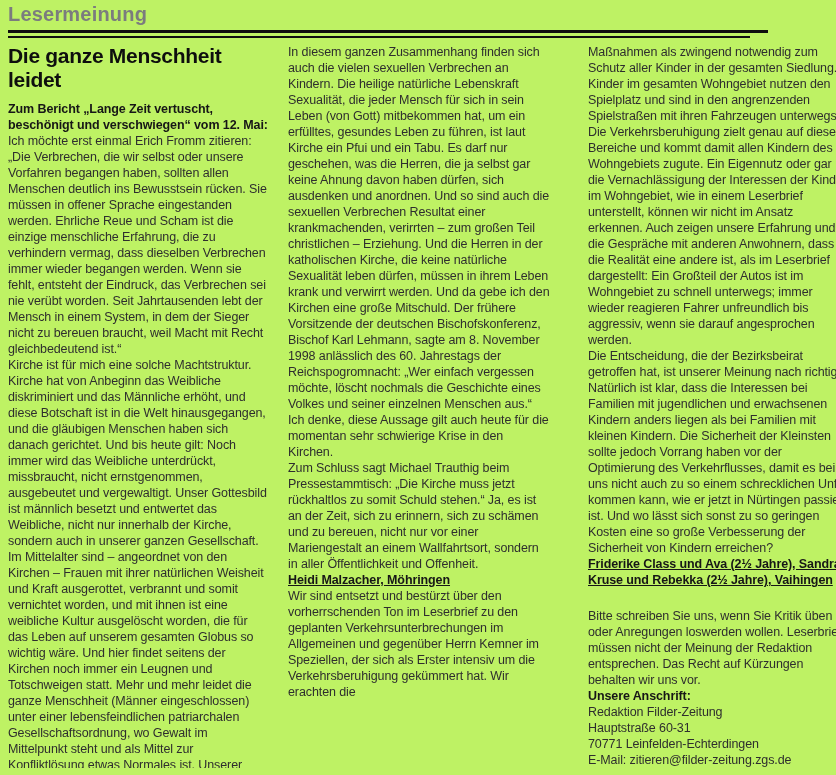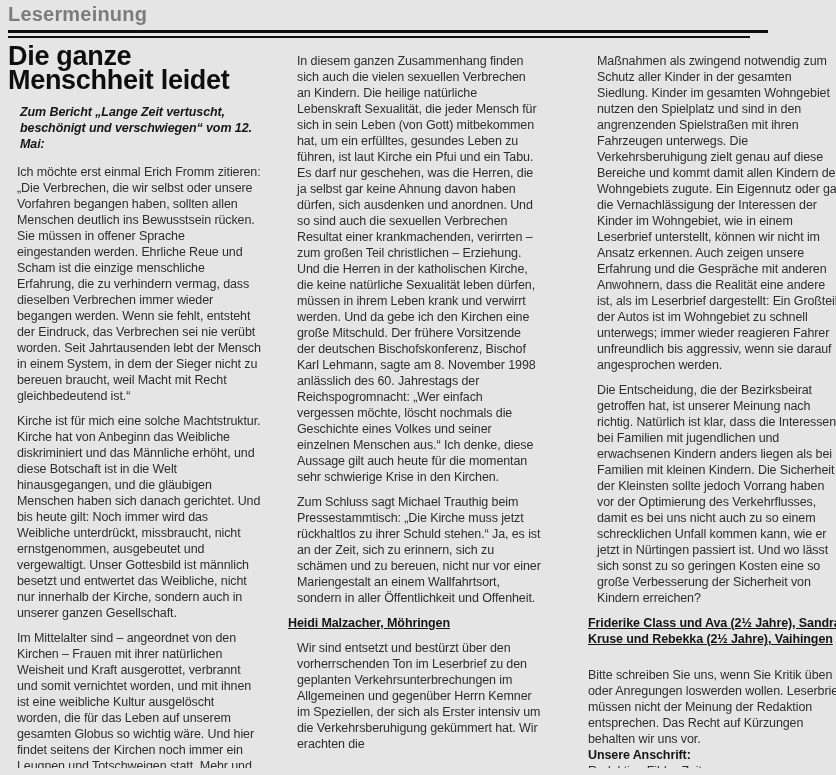--- a/index.html
+++ b/index.html
@@ -4,21 +4,21 @@
 <style>
   html, body { margin: 0; padding: 0; }
   body {
     font-family: "Liberation Sans", "DejaVu Sans", sans-serif;
     background: #ffffff;
   }
   .page {
     position: relative;
     width: 836px;
     height: 775px;
-    background: #e5e5e5;
+    background: #bef264;
     overflow: hidden;
     color: #2e2e2e;
   }
   .masthead {
     position: absolute;
     left: 8px; top: 3px;
     font-size: 20px;
     font-weight: 700;
     letter-spacing: 0.2px;
     color: #7b7c7e;
@@ -35,34 +35,33 @@
     font-size: 12.5px;
     line-height: 16px;
     letter-spacing: -0.1px;
     text-align: left;
   }
   .col1 { left: 8px; }
   .col2 { left: 288px; }
   .col3 { left: 588px; width: 263px; }
   .headline {
     margin: 0 0 9px 0;
-    font-size: 27px;
+    font-size: 21px;
     line-height: 24px;
     font-weight: 700;
     letter-spacing: -0.3px;
     color: #0e0e0e;
   }
   .headline2 { margin-top: 16px; }
   .lead {
-    margin: 12px;
+    margin: 0;
     font-weight: 700;
     color: #161616;
-    font-style: italic;
   }
-  .body-p { margin: 9px; }
+  .body-p { margin: 0; }
   .signature { margin: 0; font-weight: 700; color: #161616; text-decoration: underline; }
   .editorial-note { margin: 20px 0 0 0; }
   .address-label { margin: 0; font-weight: 700; color: #161616; }
   .address-line { margin: 0; }
 </style>
 </head>
 <body>
 
 <div class="page">
 
@@ -73,21 +72,21 @@
   <div class="col col1">
     <h2 class="headline">Die ganze Menschheit leidet</h2>
     <p class="lead">Zum Bericht „Lange Zeit vertuscht, beschönigt und verschwiegen“ vom 12. Mai:</p>
     <p class="body-p">Ich möchte erst einmal Erich Fromm zitieren: „Die Verbrechen, die wir selbst oder unsere Vorfahren begangen haben, sollten allen Menschen deutlich ins Bewusstsein rücken. Sie müssen in offener Sprache eingestanden werden. Ehrliche Reue und Scham ist die einzige menschliche Erfahrung, die zu verhindern vermag, dass dieselben Verbrechen immer wieder begangen werden. Wenn sie fehlt, entsteht der Eindruck, das Verbrechen sei nie verübt worden. Seit Jahrtausenden lebt der Mensch in einem System, in dem der Sieger nicht zu bereuen braucht, weil Macht mit Recht gleichbedeutend ist.“</p>
     <p class="body-p">Kirche ist für mich eine solche Machtstruktur. Kirche hat von Anbeginn das Weibliche diskriminiert und das Männliche erhöht, und diese Botschaft ist in die Welt hinausgegangen, und die gläubigen Menschen haben sich danach gerichtet. Und bis heute gilt: Noch immer wird das Weibliche unterdrückt, missbraucht, nicht ernstgenommen, ausgebeutet und vergewaltigt. Unser Gottesbild ist männlich besetzt und entwertet das Weibliche, nicht nur innerhalb der Kirche, sondern auch in unserer ganzen Gesellschaft.</p>
     <p class="body-p">Im Mittelalter sind – angeordnet von den Kirchen – Frauen mit ihrer natürlichen Weisheit und Kraft ausgerottet, verbrannt und somit vernichtet worden, und mit ihnen ist eine weibliche Kultur ausgelöscht worden, die für das Leben auf unserem gesamten Globus so wichtig wäre. Und hier findet seitens der Kirchen noch immer ein Leugnen und Totschweigen statt. Mehr und mehr leidet die ganze Menschheit (Männer eingeschlossen) unter einer lebensfeindlichen patriarchalen Gesellschaftsordnung, wo Gewalt im Mittelpunkt steht und als Mittel zur Konfliktlösung etwas Normales ist. Unserer gekreuzigten Erde geht der Atem aus.</p>
   </div>
 
   <div class="col col2">
     <p class="body-p">In diesem ganzen Zusammenhang finden sich auch die vielen sexuellen Verbrechen an Kindern. Die heilige natürliche Lebenskraft Sexualität, die jeder Mensch für sich in sein Leben (von Gott) mitbekommen hat, um ein erfülltes, gesundes Leben zu führen, ist laut Kirche ein Pfui und ein Tabu. Es darf nur geschehen, was die Herren, die ja selbst gar keine Ahnung davon haben dürfen, sich ausdenken und anordnen. Und so sind auch die sexuellen Verbrechen Resultat einer krankmachenden, verirrten – zum großen Teil christlichen – Erziehung. Und die Herren in der katholischen Kirche, die keine natürliche Sexualität leben dürfen, müssen in ihrem Leben krank und verwirrt werden. Und da gebe ich den Kirchen eine große Mitschuld. Der frühere Vorsitzende der deutschen Bischofskonferenz, Bischof Karl Lehmann, sagte am 8. November 1998 anlässlich des 60. Jahrestags der Reichspogromnacht: „Wer einfach vergessen möchte, löscht nochmals die Geschichte eines Volkes und seiner einzelnen Menschen aus.“ Ich denke, diese Aussage gilt auch heute für die momentan sehr schwierige Krise in den Kirchen.</p>
-    <p class="body-p">Zum Schluss sagt Michael Trauthig beim Pressestammtisch: „Die Kirche muss jetzt rückhaltlos zu ihrer Schuld stehen.“ Ja, es ist an der Zeit, sich zu erinnern, sich zu schämen und zu bereuen, nicht nur vor einer Mariengestalt an einem Wallfahrtsort, sondern in aller Öffentlichkeit und Offenheit.</p>
+    <p class="body-p">Zum Schluss sagt Michael Trauthig beim Pressestammtisch: „Die Kirche muss jetzt rückhaltlos zu somit Schuld stehen.“ Ja, es ist an der Zeit, sich zu erinnern, sich zu schämen und zu bereuen, nicht nur vor einer Mariengestalt an einem Wallfahrtsort, sondern in aller Öffentlichkeit und Offenheit.</p>
     <p class="signature">Heidi Malzacher, Möhringen</p>
     <p class="body-p">Wir sind entsetzt und bestürzt über den vorherrschenden Ton im Leserbrief zu den geplanten Verkehrsunterbrechungen im Allgemeinen und gegenüber Herrn Kemner im Speziellen, der sich als Erster intensiv um die Verkehrsberuhigung gekümmert hat. Wir erachten die</p>
   </div>
 
   <div class="col col3">
     <p class="body-p">Maßnahmen als zwingend notwendig zum Schutz aller Kinder in der gesamten Siedlung. Kinder im gesamten Wohngebiet nutzen den Spielplatz und sind in den angrenzenden Spielstraßen mit ihren Fahrzeugen unterwegs. Die Verkehrsberuhigung zielt genau auf diese Bereiche und kommt damit allen Kindern des Wohngebiets zugute. Ein Eigennutz oder gar die Vernachlässigung der Interessen der Kinder im Wohngebiet, wie in einem Leserbrief unterstellt, können wir nicht im Ansatz erkennen. Auch zeigen unsere Erfahrung und die Gespräche mit anderen Anwohnern, dass die Realität eine andere ist, als im Leserbrief dargestellt: Ein Großteil der Autos ist im Wohngebiet zu schnell unterwegs; immer wieder reagieren Fahrer unfreundlich bis aggressiv, wenn sie darauf angesprochen werden.</p>
     <p class="body-p">Die Entscheidung, die der Bezirksbeirat getroffen hat, ist unserer Meinung nach richtig. Natürlich ist klar, dass die Interessen bei Familien mit jugendlichen und erwachsenen Kindern anders liegen als bei Familien mit kleinen Kindern. Die Sicherheit der Kleinsten sollte jedoch Vorrang haben vor der Optimierung des Verkehrflusses, damit es bei uns nicht auch zu so einem schrecklichen Unfall kommen kann, wie er jetzt in Nürtingen passiert ist. Und wo lässt sich sonst zu so geringen Kosten eine so große Verbesserung der Sicherheit von Kindern erreichen?</p>
     <p class="signature">Friderike Class und Ava (2½ Jahre), Sandra Kruse und Rebekka (2½ Jahre), Vaihingen</p>
     <p class="body-p editorial-note">Bitte schreiben Sie uns, wenn Sie Kritik üben oder Anregungen loswerden wollen. Leserbriefe müssen nicht der Meinung der Redaktion entsprechen. Das Recht auf Kürzungen behalten wir uns vor.</p>
     <p class="address-label">Unsere Anschrift:</p>

